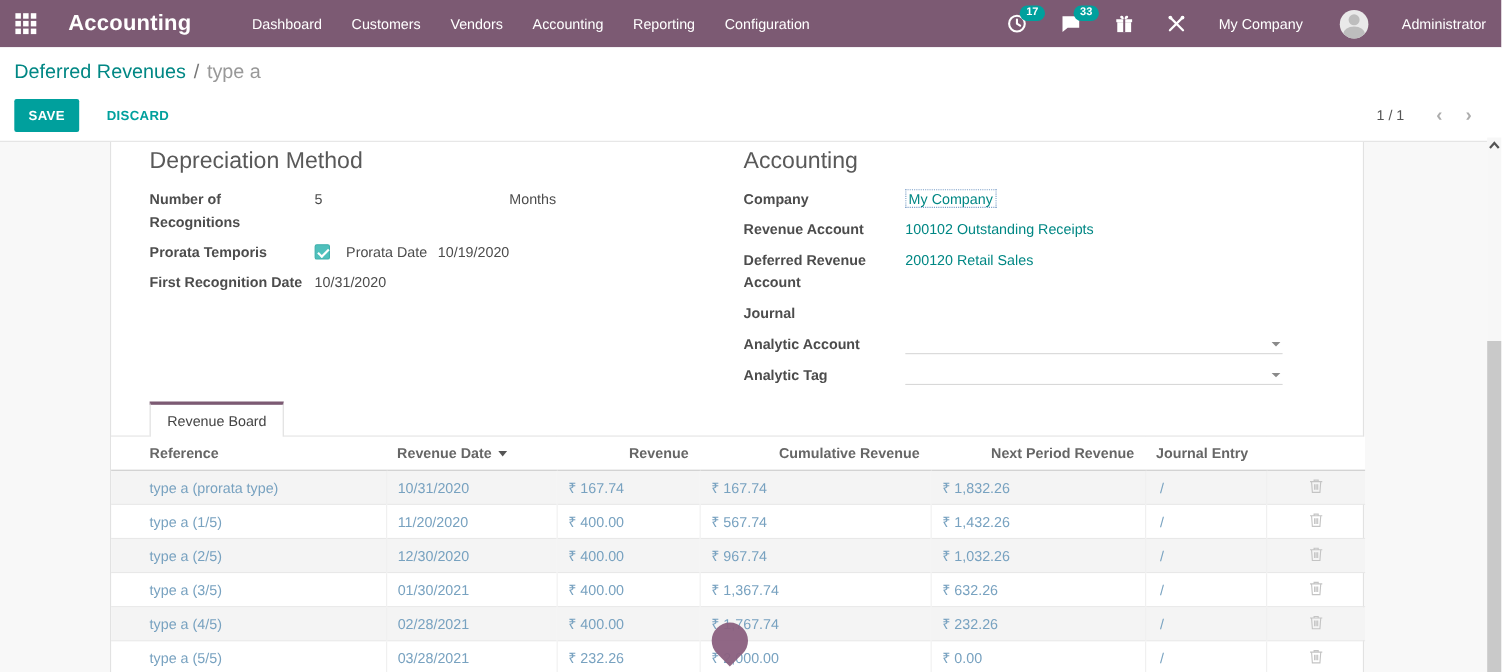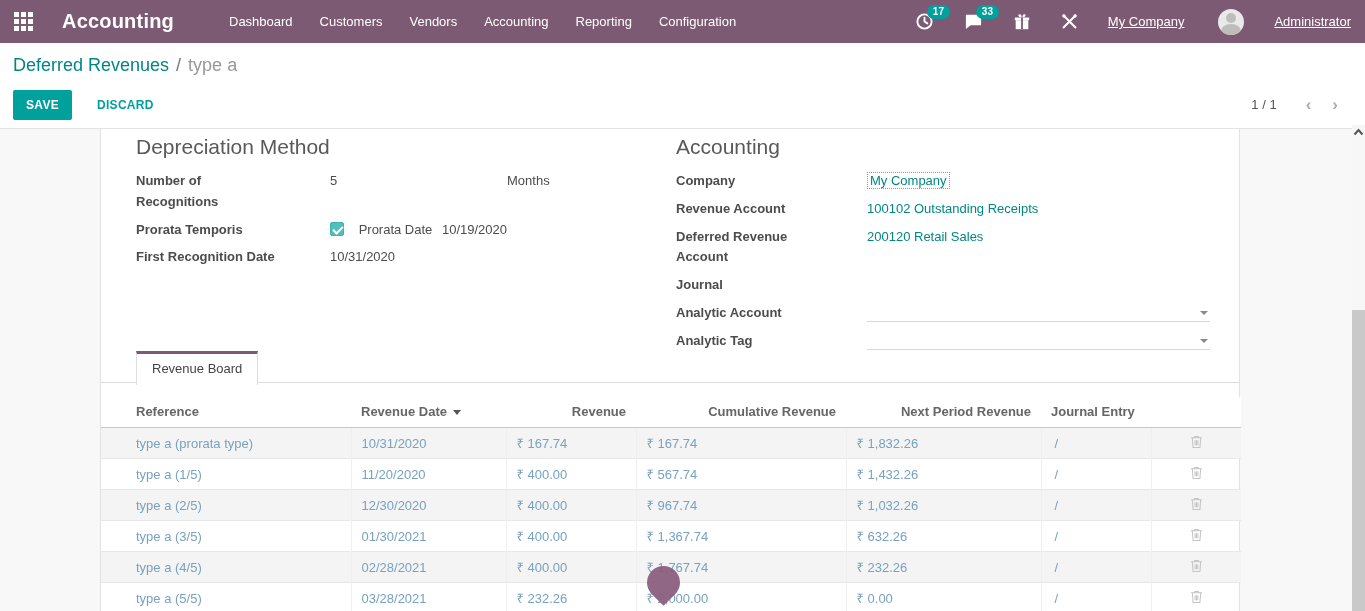--- a/index.html
+++ b/index.html
@@ -8,21 +8,21 @@
 
   
   .topbar { position:absolute; top:0; left:0; right:0; height:43px; background:#7c5a73;
     display:flex; align-items:center; color:#fff; }
   .apps-icon { margin-left:14px; display:grid; grid-template-columns:repeat(3,5px);
     grid-gap:2px; cursor:pointer; }
   .apps-icon span { width:5px; height:5px; background:#fff; display:block; }
   .app-title { font-size:20px; font-weight:bold; margin-left:29px; letter-spacing:.2px; }
   .nav-items { display:flex; margin-left:55px; gap:27px; font-size:13px; }
   .nav-item { cursor:pointer; white-space:nowrap; }
-  .systray { margin-left:auto; display:flex; align-items:center; gap:30px; margin-right:14px;text-decoration:underline; }
+  .systray { margin-left:auto; display:flex; align-items:center; gap:30px; margin-right:14px; }
   .tray-icon { position:relative; display:flex; align-items:center; cursor:pointer; }
   .badge { position:absolute; top:-7px; left:12px; background:#00a09d; color:#fff;
     font-size:10px; font-weight:bold; border-radius:9px; padding:2px 6px; line-height:1; }
   .company-name, .user-name { font-size:13px; cursor:pointer; }
   .avatar { width:26px; height:26px; border-radius:50%; background:#e9e9e9;
     position:relative; overflow:hidden; margin-left:4px; }
   .avatar::before { content:""; position:absolute; top:4px; left:8px; width:10px; height:10px;
     border-radius:50%; background:#bdbdbd; }
   .avatar::after { content:""; position:absolute; top:15px; left:3px; width:20px; height:14px;
     border-radius:50%; background:#bdbdbd; }
@@ -50,42 +50,42 @@
   
   .content { position:absolute; top:128px; left:0; right:13px; bottom:0;
     background:#f8f8f8; border-top:1px solid #e3e3e3; }
   .sheet { position:absolute; left:100px; width:1140px; top:0; bottom:0; background:#fff;
     border-left:1px solid #e2e2e2; border-right:1px solid #e2e2e2; }
 
   .group { position:absolute; top:6px; }
   .group-left { left:35px; width:505px; }
   .group-right { left:575px; width:540px; }
   .group h2 { font-size:21px; font-weight:400; color:#595959; margin-bottom:12px; }
-  .frow { display:flex; margin-bottom:7px; font-size:13px; color:#4c4c4c; line-height:1.6;gap:44px; }
+  .frow { display:flex; margin-bottom:7px; font-size:13px; color:#4c4c4c; line-height:1.6; }
   .flabel { flex:0 0 150px; font-weight:bold; padding-right:8px; }
   .group-right .flabel { flex:0 0 147px; }
   .fvalue { flex:1; }
   .inline-vals { display:flex; }
   .val-num { flex:0 0 177px; }
   .link { color:#008784; cursor:pointer; }
   .link-focus { border:1px dotted #7a9ec7; padding:0 2px; }
   .checkbox { width:14px; height:14px; background:#4fc0bc; border:1px solid #3fb0ac;
     border-radius:2px; display:inline-block; position:relative; margin-right:11px;
     vertical-align:-2px; cursor:pointer; }
   .checkbox::after { content:""; position:absolute; left:4px; top:1px; width:4px; height:8px;
     border:solid #fff; border-width:0 2px 2px 0; transform:rotate(45deg); }
   .prorata-date-label { margin-right:6px; }
   .underline-field { position:relative; border-bottom:1px solid #d8d8d8; height:19px;
     width:343px; cursor:text; }
   .dd-caret { position:absolute; right:2px; top:8px; width:0; height:0;
     border-left:4px solid transparent; border-right:4px solid transparent;
     border-top:4px solid #8a8a8a; }
 
   
-  .tabbar { position:absolute; top:221px; left:0; right:0; border-bottom:1px solid #ddd;
+  .tabbar { position:absolute; top:235px; left:0; right:0; border-bottom:1px solid #ddd;
     padding-left:35px; height:33px; }
   .tab { display:inline-block; background:#fff; border:1px solid #ddd; border-bottom:none;
     border-top:3px solid #7c5a73; padding:7px 15px 9px; font-size:13px; color:#444;
     position:relative; top:1px; cursor:pointer; }
 
   
   .board { position:absolute; top:268px; left:0; right:0; }
   table { width:100%; border-collapse:collapse; font-size:13px; table-layout:fixed; }
   col.c-ref{width:250px;} col.c-date{width:155px;} col.c-rev{width:130px;}
   col.c-cum{width:210px;} col.c-next{width:195px;} col.c-je{width:110px;} col.c-del{width:90px;}

